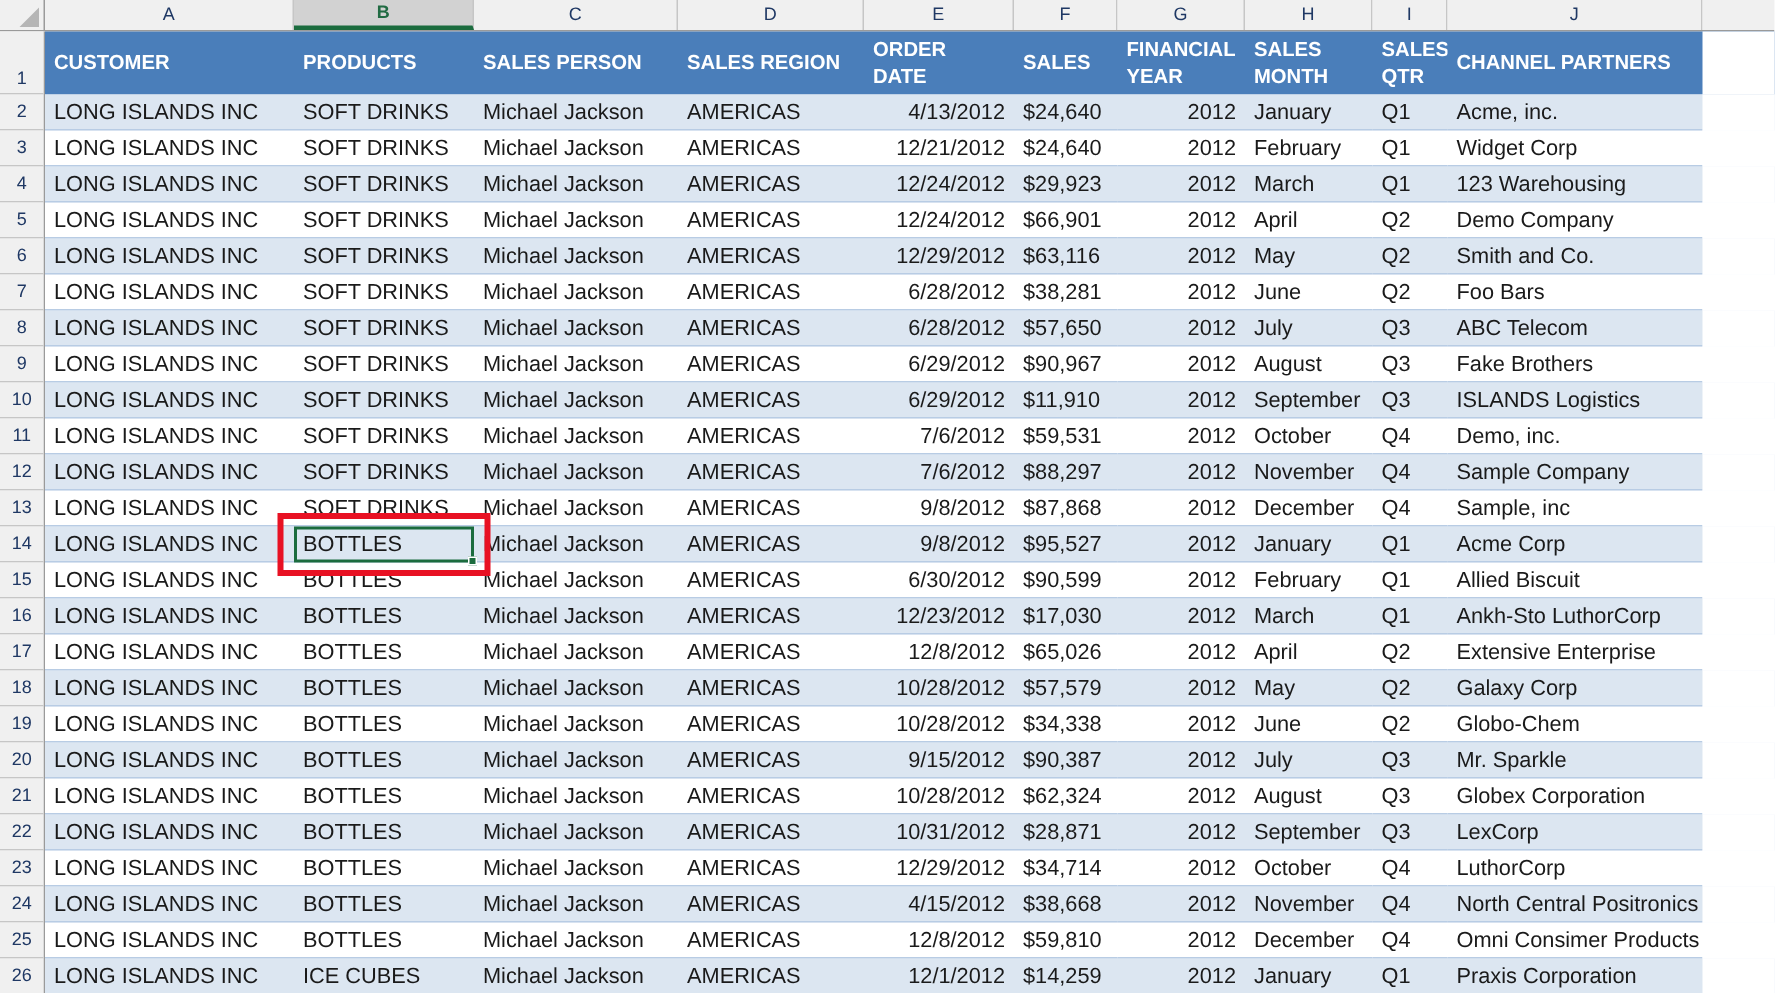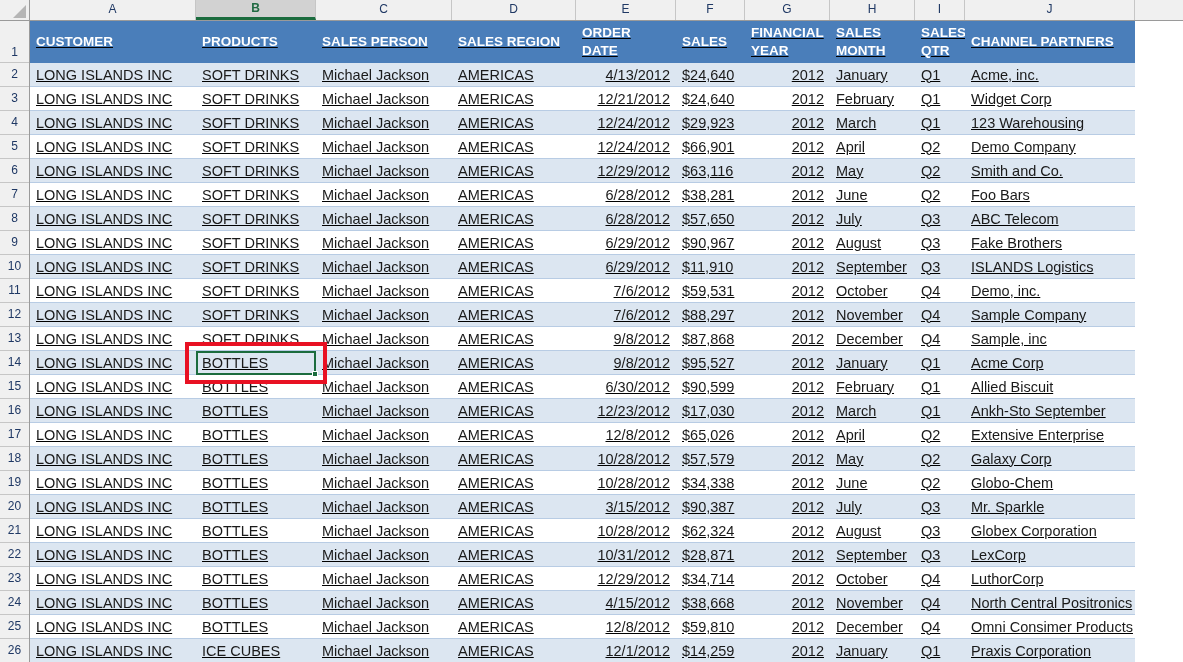--- a/index.html
+++ b/index.html
@@ -93,21 +93,20 @@
   }
   .rowhead.head-row { height: 42px; line-height: 62px; }
   .rowhead.data-row { height: 24px; line-height: 23px; }
 
   
   .grid {
     position: absolute;
     top: 21px;
     left: 30px;
     width: 1153px;
-    text-decoration: underline;
   }
   .trow {
     display: flex;
     height: 24px;
     box-sizing: border-box;
   }
   .trow.header {
     height: 42px;
     background: #4a7eba;
   }
@@ -422,21 +421,21 @@
       <div class="trow band">
         <div class="cell c-a">LONG ISLANDS INC</div>
         <div class="cell c-b">BOTTLES</div>
         <div class="cell c-c">Michael Jackson</div>
         <div class="cell c-d">AMERICAS</div>
         <div class="cell c-e right">12/23/2012</div>
         <div class="cell c-f">$17,030</div>
         <div class="cell c-g right">2012</div>
         <div class="cell c-h">March</div>
         <div class="cell c-i">Q1</div>
-        <div class="cell c-j">Ankh-Sto September</div>
+        <div class="cell c-j">Ankh-Sto LuthorCorp</div>
         <div class="cell tail-gap"></div>
       </div>
       <div class="trow plain">
         <div class="cell c-a">LONG ISLANDS INC</div>
         <div class="cell c-b">BOTTLES</div>
         <div class="cell c-c">Michael Jackson</div>
         <div class="cell c-d">AMERICAS</div>
         <div class="cell c-e right">12/8/2012</div>
         <div class="cell c-f">$65,026</div>
         <div class="cell c-g right">2012</div>
@@ -469,21 +468,21 @@
         <div class="cell c-h">June</div>
         <div class="cell c-i">Q2</div>
         <div class="cell c-j">Globo-Chem</div>
         <div class="cell tail-gap"></div>
       </div>
       <div class="trow band">
         <div class="cell c-a">LONG ISLANDS INC</div>
         <div class="cell c-b">BOTTLES</div>
         <div class="cell c-c">Michael Jackson</div>
         <div class="cell c-d">AMERICAS</div>
-        <div class="cell c-e right">3/15/2012</div>
+        <div class="cell c-e right">9/15/2012</div>
         <div class="cell c-f">$90,387</div>
         <div class="cell c-g right">2012</div>
         <div class="cell c-h">July</div>
         <div class="cell c-i">Q3</div>
         <div class="cell c-j">Mr. Sparkle</div>
         <div class="cell tail-gap"></div>
       </div>
       <div class="trow plain">
         <div class="cell c-a">LONG ISLANDS INC</div>
         <div class="cell c-b">BOTTLES</div>

